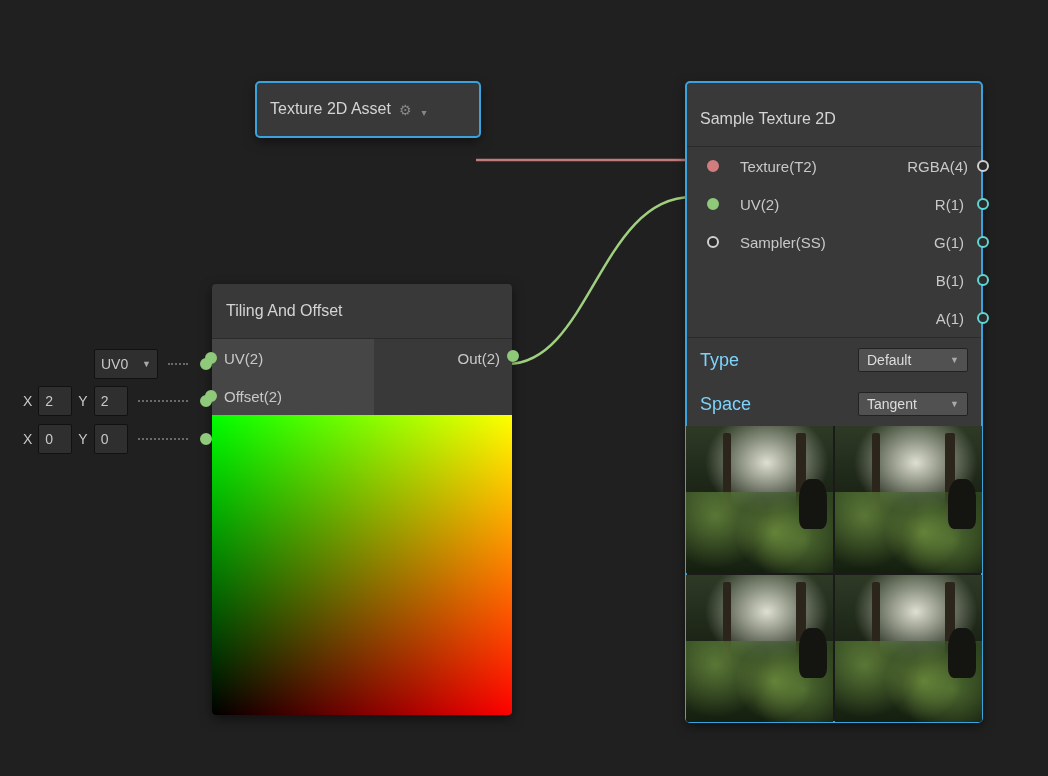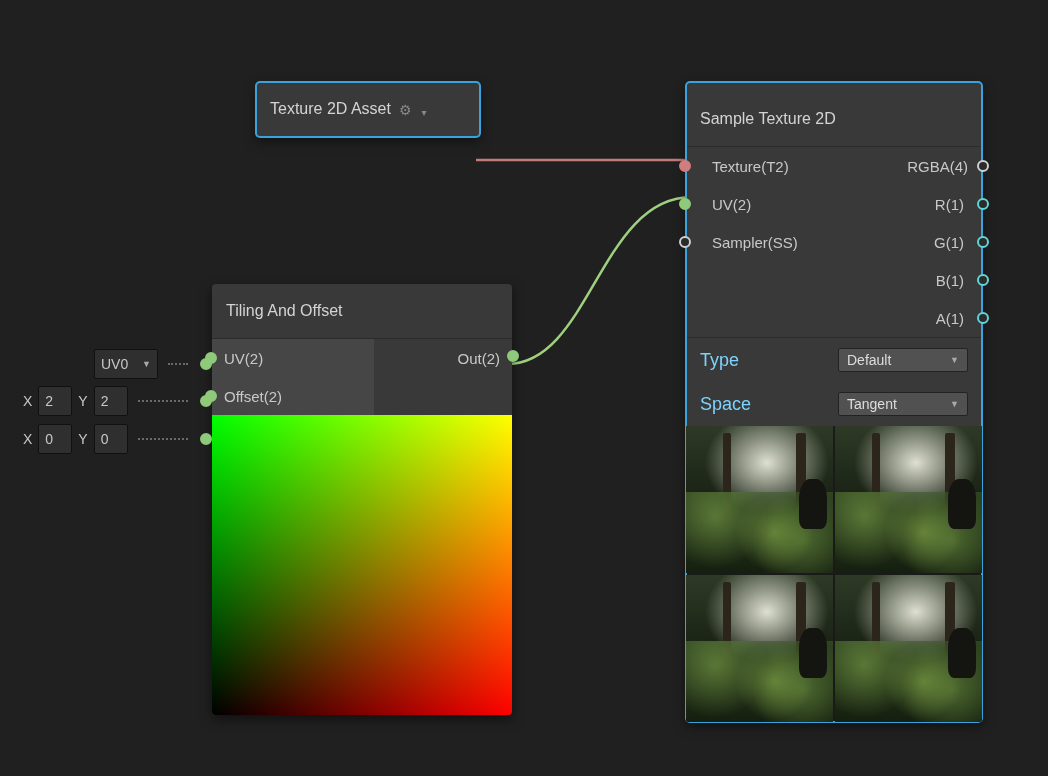--- a/index.html
+++ b/index.html
@@ -180,34 +180,34 @@
     height: 0;
     border-top: 2px dotted #6a6a6a;
     margin: 0 4px;
   }
   .ext .port { margin-left: 2px; }
   
   .sample-body .row { padding: 0 14px; }
   .sample-split {
     display: flex;
   }
-  .sample-col { flex: 1; }
+  .sample-col { flex: 1; padding-left: 28px; }
   .sample-divider { border-top: 1px solid #2b2b2b; }
   .sample-ctrl {
     display: flex;
     align-items: center;
     padding: 8px 14px;
     height: 28px;
   }
   .sample-ctrl .lbl { flex: 1; color: #7dd3fc; font-size: 18px; }
   .sel {
     background: #515151;
     border: 1px solid #222;
     border-radius: 2px;
-    width: 130px;
+    width: 110px;
     height: 24px;
     display: flex;
     align-items: center;
     padding: 0 8px;
     font-size: 14px;
     color: #ddd;
     justify-content: space-between;
     box-sizing: border-box;
   }
   .sel .tri { font-size: 9px; color: #aaa; }

